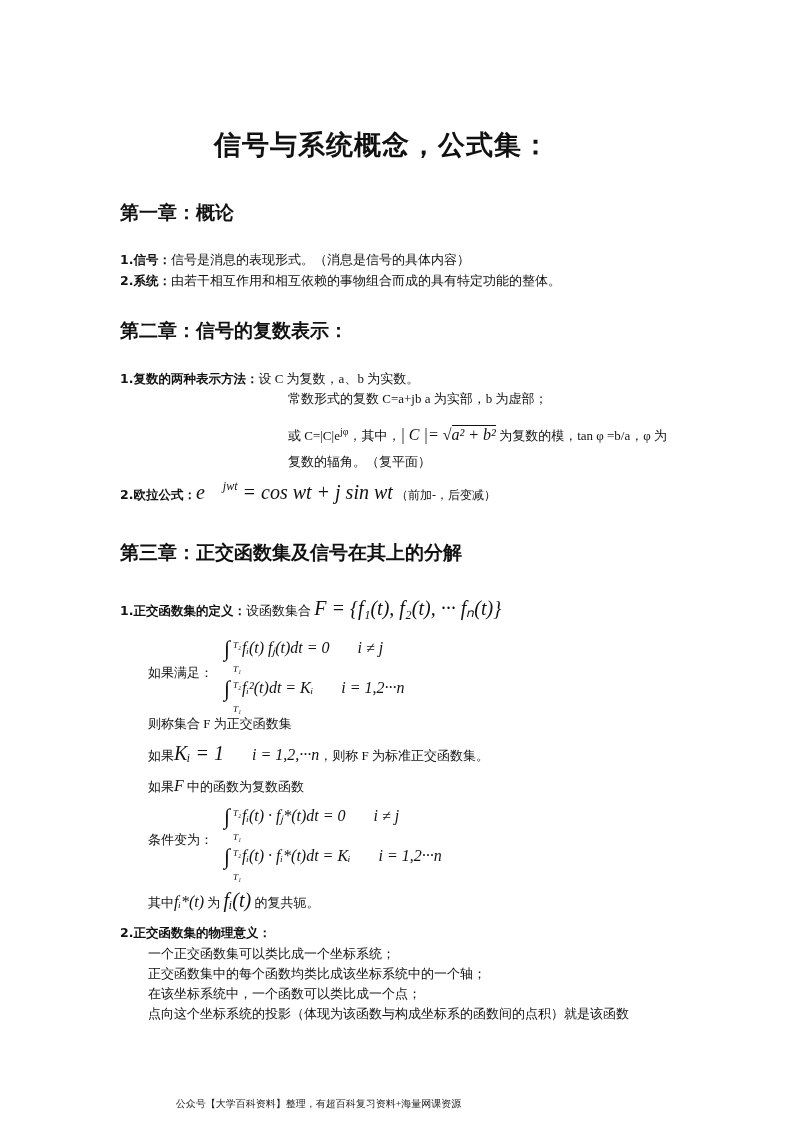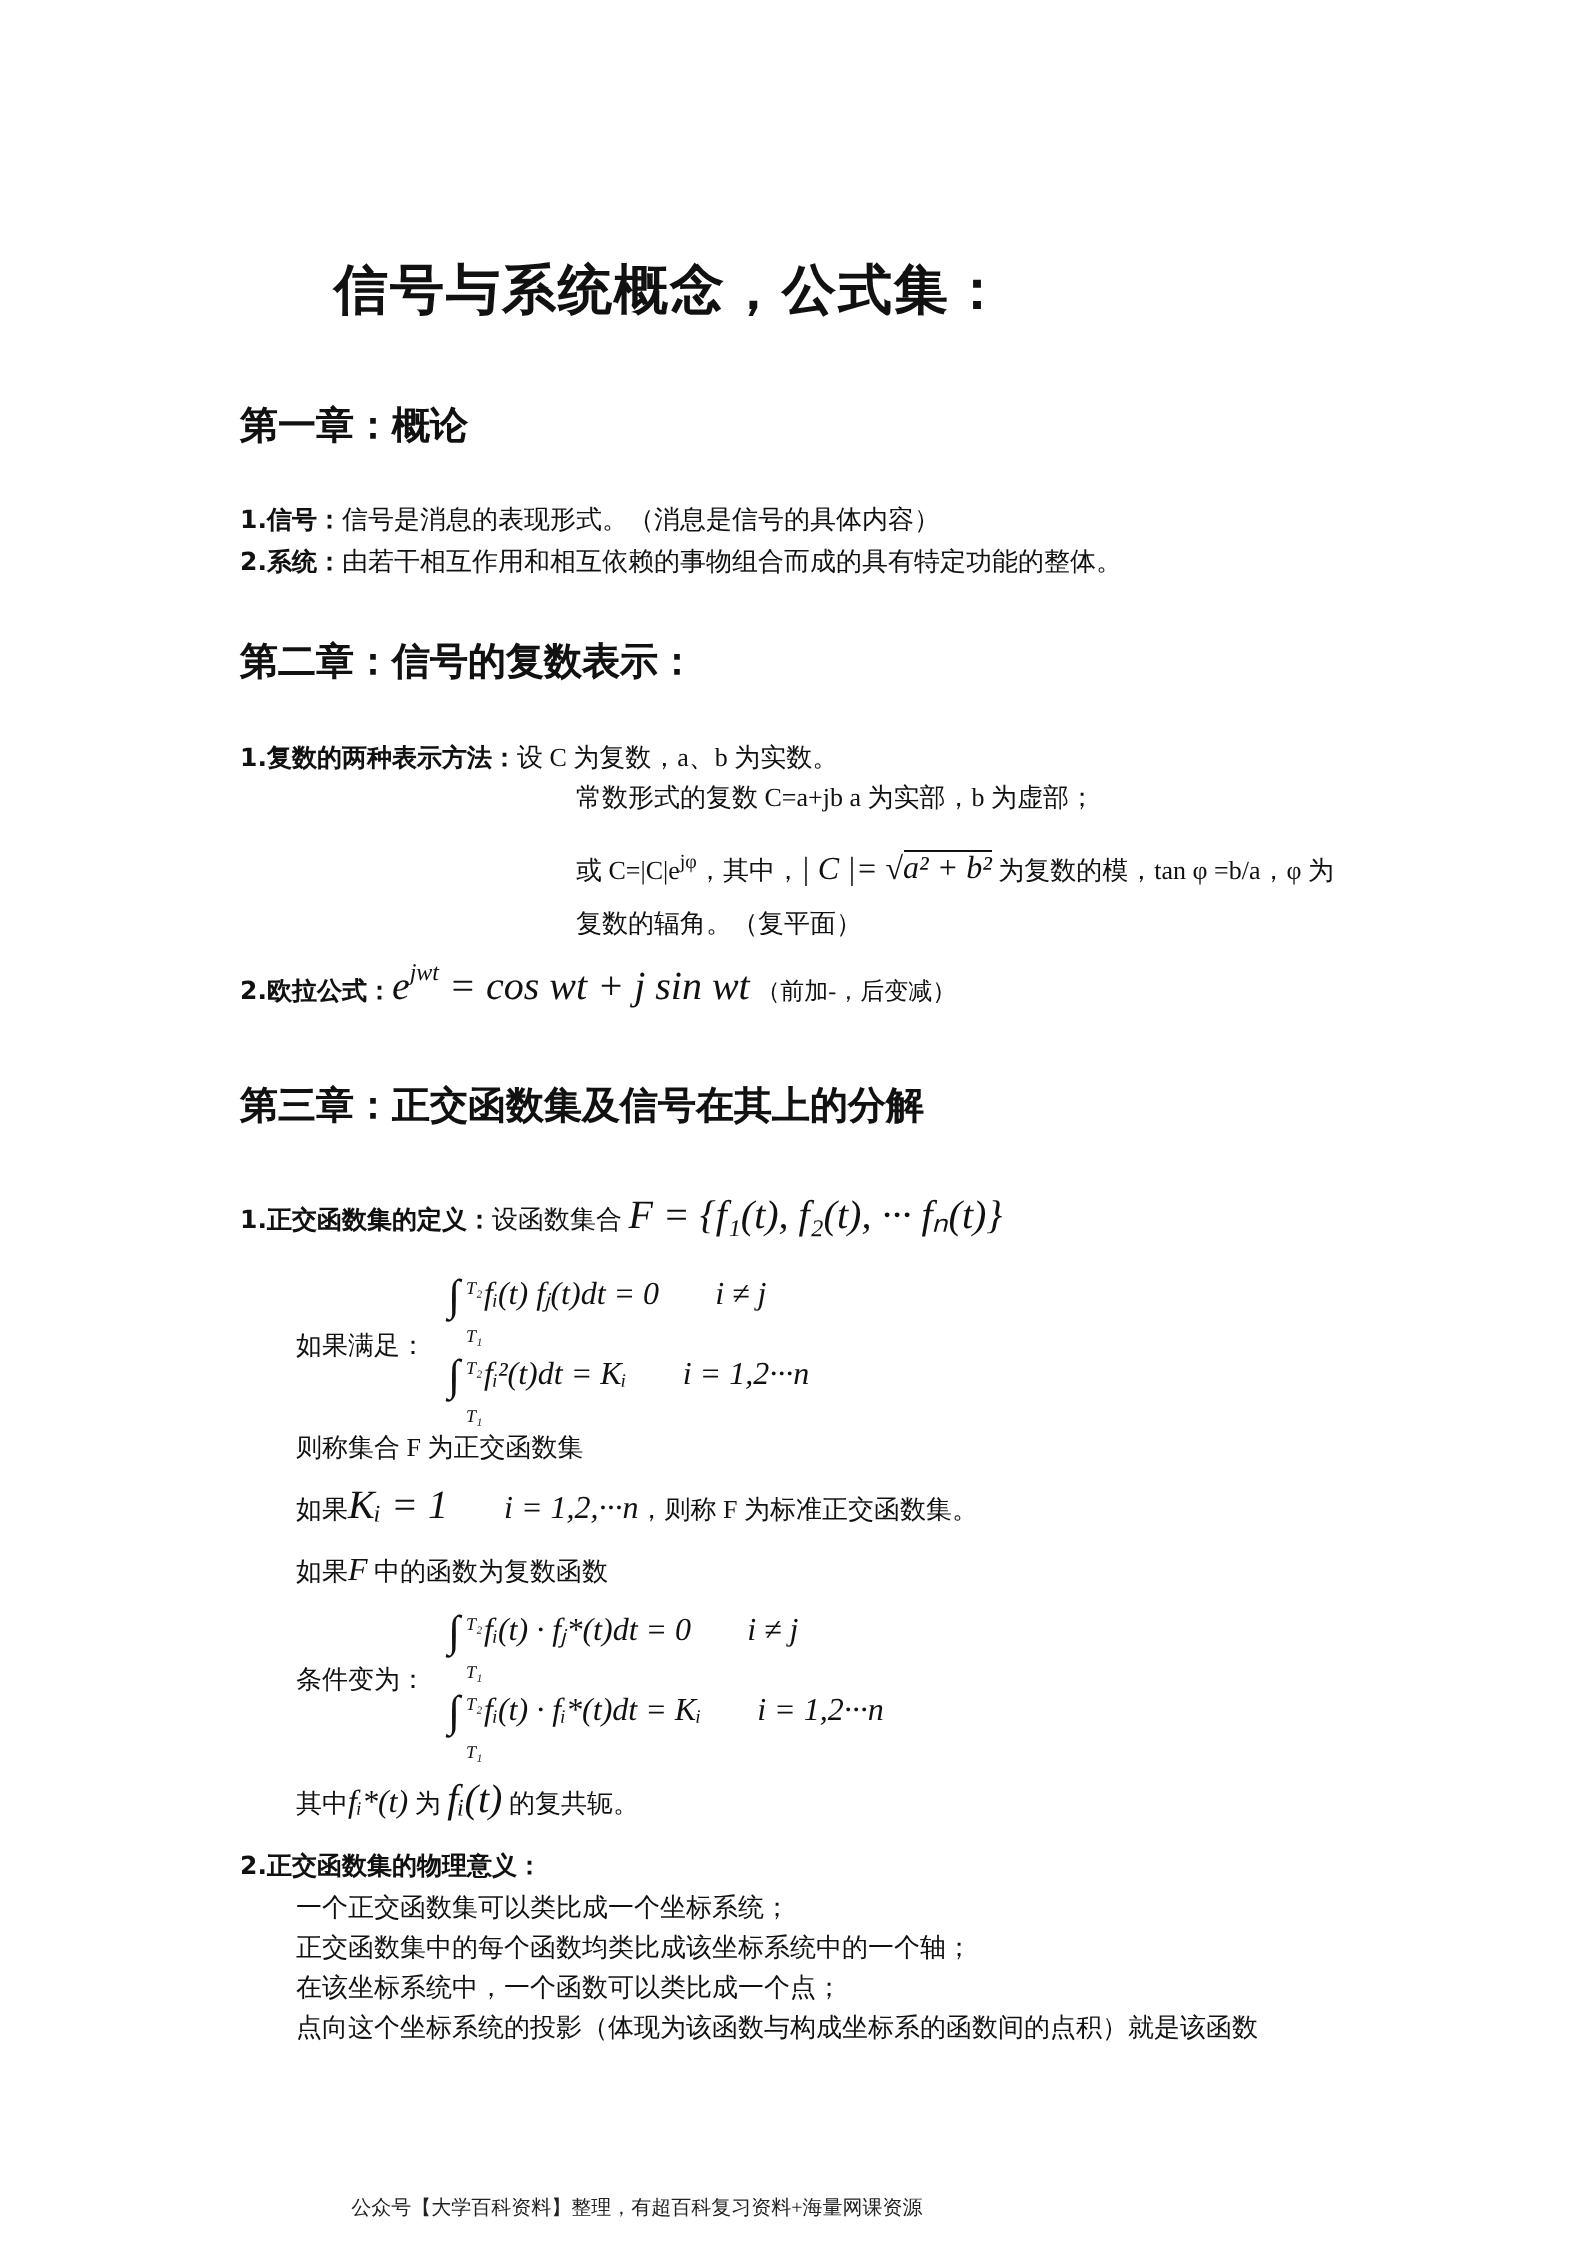--- a/index.html
+++ b/index.html
@@ -1,18 +1,18 @@
 <!DOCTYPE html>
 <html><head>
 <meta charset="utf-8">
 <style>
   html, body { margin: 0; padding: 0; background: #ffffff; }
   body { width: 793px; height: 1122px; position: relative; overflow: hidden; color: #111; font-family: "Liberation Serif", "DejaVu Serif", serif; }
   .abs { position: absolute; white-space: nowrap; }
-  .title { left: 0; width: 670px; text-align: center; top: 127px; font-family: "DejaVu Sans", sans-serif; font-weight: bold; font-size: 27px; letter-spacing: 1px; }
+  .title { left: 0; width: 670px; text-align: center; top: 127px; font-family: "DejaVu Sans", sans-serif; font-weight: bold; font-size: 27px; letter-spacing: 1px; padding-left: 47px; }
   .chapter { left: 120px; font-family: Liberation Serif, serif; font-weight: bold; font-size: 19px; }
   .p { font-size: 13px; line-height: 16px; }
   .b { font-weight: bold; font-family: "DejaVu Sans", sans-serif; font-size: 12.5px; }
   .m { font-family: "Liberation Serif", serif; font-style: italic; }
   .big { font-size: 20px; }
   .mid { font-size: 16px; }
   .int { display: inline-block; position: relative; font-size: 22px; font-style: normal; width: 14px; vertical-align: middle; }
   .lim { font-size: 9px; font-style: italic; position: absolute; left: 9px; }
   sup, sub { font-size: 10px; }
   .gap { display: inline-block; width: 28px; }
@@ -34,21 +34,21 @@
 <div class="abs chapter" style="top:318px;">第二章：信号的复数表示：</div>
 <div class="abs p" style="left:120px; top:371px;">
   <span class="b">1.</span><span class="b">复数的两种表示方法：</span><span>设 C 为复数，a、b 为实数。</span>
 </div>
 <div class="abs p" style="left:288px; top:391px;">常数形式的复数 C=a+jb a 为实部，b 为虚部；</div>
 <div class="abs p" style="left:288px; top:424px;">
   <span>或 C=|C|e</span><sup>jφ</sup><span>，其中，</span><span class="m mid">| C |= </span><span class="mid">√</span><span class="m mid" style="border-top:1px solid #111;">a² + b²</span><span> 为复数的模，tan φ =b/a，φ 为</span>
 </div>
 <div class="abs p" style="left:288px; top:454px;">复数的辐角。（复平面）</div>
 <div class="abs p" style="left:120px; top:482px;">
-  <span class="b">2.</span><span class="b">欧拉公式：</span><span class="m big">e</span><sup class="m" style="font-size:12px; position:relative; top:-4px;">jwt</sup><span class="m big"> = cos wt + j sin wt</span>
+  <span class="b">2.</span><span class="b">欧拉公式：</span><span class="m big">e</span><sup class="m" style="font-size:12px; position:relative; top:-4px;margin-left:18px;">jwt</sup><span class="m big"> = cos wt + j sin wt</span>
   <span style="font-size:12px;">（前加-，后变减）</span>
 </div>
 
 <div class="abs chapter" style="top:540px;">第三章：正交函数集及信号在其上的分解</div>
 <div class="abs p" style="left:120px; top:600px;">
   <span class="b">1.</span><span class="b">正交函数集的定义：</span><span>设函数集合</span>
   <span class="m big">F = {f₁(t), f₂(t), ··· fₙ(t)}</span>
 </div>
 
 <div class="abs p" style="left:148px; top:665px;">如果满足：</div>

